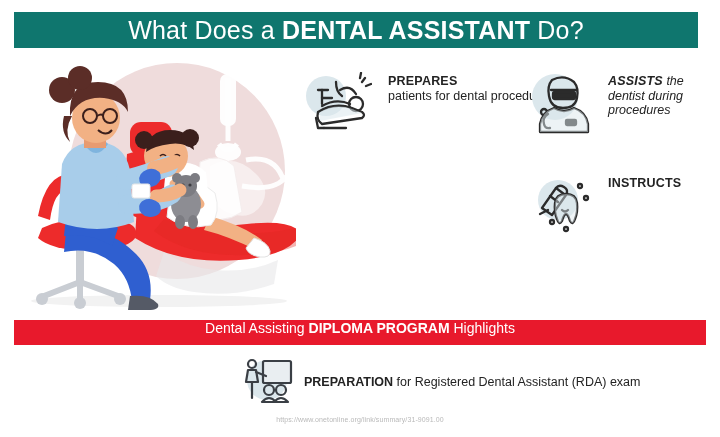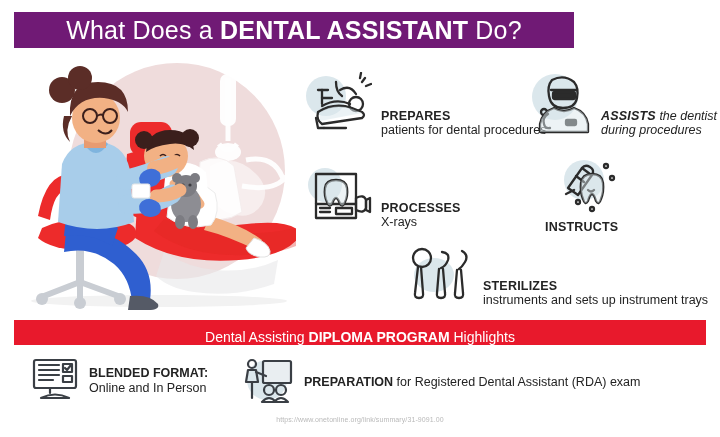--- a/index.html
+++ b/index.html
@@ -7,57 +7,57 @@
     width:720px;height:437px;
     background:#ffffff;
     font-family:"Liberation Sans", sans-serif;
     overflow:hidden;
     position:relative;
   }
   .page{position:relative;width:720px;height:437px;background:#fff;}
 
   
   .title-banner{
-    position:absolute;left:14px;top:12px;width:560px;height:36px;
-    background:#701a75;
+    position:absolute;left:14px;top:12px;width:684px;height:36px;
+    background:#0f766e;
     display:flex;align-items:center;justify-content:center;
   }
   .title-text{
     color:#ffffff;font-size:25px;letter-spacing:.2px;white-space:nowrap;
     font-weight:400;
   }
   .title-text b{font-weight:bold;}
 
   
   .illus{position:absolute;left:14px;top:56px;width:282px;height:256px;}
   .illus svg{display:block;}
 
   
-  .duty{position:absolute;display:flex;align-items:flex-end;}
+  .duty{position:absolute;display:flex;align-items:flex-start;gap:7px;}
   .duty .ico{flex:0 0 auto;position:relative;}
   .duty .txt{
     font-size:12.5px;line-height:14.6px;color:#232323;
     margin-left:9px;padding-top:2px;
   }
   .duty .txt b{font-weight:bold;letter-spacing:.2px;}
 
   .d-prepares{left:310px;top:72px;}
   .d-processes{left:310px;top:168px;}
   .d-sterilizes{left:408px;top:246px;}
   .d-assists{left:536px;top:72px;font-style:italic;}
-  .d-instructs{left:536px;top:154px;flex-direction:column;}
+  .d-instructs{left:536px;top:174px;}
 
   
   .blob{position:absolute;border-radius:50%;background:#dbe7ec;z-index:0;}
   .icoart{position:relative;z-index:1;}
 
   
   .mid-banner{
     position:absolute;left:14px;top:320px;width:692px;height:25px;
-    background:#e8192c;display:flex;align-items:flex-end;justify-content:center;
+    background:#e8192c;display:flex;align-items:flex-start;justify-content:center;
   }
   .mid-text{color:#fff;font-size:14px;font-weight:400;white-space:nowrap;}
   .mid-text b{font-weight:bold;}
 
   
   .hl{position:absolute;display:flex;align-items:center;}
   .hl .txt{font-size:12.5px;line-height:15px;color:#232323;margin-left:9px;}
   .hl .txt b{font-weight:bold;}
   .h-blended{left:30px;top:356px;}
   .h-prep{left:243px;top:356px;}
@@ -224,61 +224,21 @@
         </g>
         <path d="M10 40 q16 -9 32 -3 l10 4 l-42 8z" fill="#dbe7ec" opacity=".55"></path>
       </svg>
     </div>
     <div class="txt">
       <b>PREPARES</b><br>
       <span>patients for dental procedures</span>
     </div>
   </div>
 
-  <div class="duty d-processes">
-    <div class="ico">
-      <div class="blob" style="left:-2px;top:0px;width:34px;height:34px;"></div>
-      <svg class="icoart" width="62" height="58" viewBox="0 0 62 58">
-        <g fill="none" stroke="#2b2b2b" stroke-width="2.3" stroke-linejoin="round" stroke-linecap="round">
-          <rect x="6" y="6" width="40" height="44"></rect>
-          <path d="M26 12 q10 0 11 8 q1 8 -2 14 q-2 6 -5 2 q-2 -6 -4 -6 q-2 0 -4 6 q-3 4 -5 -2 q-3 -6 -2 -14 q1 -8 11 -8z"></path>
-          <path d="M6 36 l40 0"></path>
-          <path d="M26 40 l16 0 l0 6 l-16 0z"></path>
-          <path d="M10 40 l10 0 M10 44 l10 0"></path>
-          <path d="M46 30 q8 -4 10 2 l0 8 q-2 6 -10 2z"></path>
-          <path d="M56 32 l4 -2 l0 14 l-4 -2z"></path>
-        </g>
-        <path d="M26 12 q10 0 11 8 q1 8 -2 14 q-2 6 -5 2 q-2 -6 -4 -6 q-2 0 -4 6 q-3 4 -5 -2 q-3 -6 -2 -14 q1 -8 11 -8z" fill="#dbe7ec" opacity=".5"></path>
-      </svg>
-    </div>
-    <div class="txt">
-      <b>PROCESSES</b><br>
-      <span>X-rays</span>
-    </div>
-  </div>
-
-  <div class="duty d-sterilizes">
-    <div class="ico">
-      <div class="blob" style="left:6px;top:12px;width:40px;height:34px;"></div>
-      <svg class="icoart" width="66" height="58" viewBox="0 0 66 58">
-        <g fill="none" stroke="#2b2b2b" stroke-width="2.3" stroke-linejoin="round" stroke-linecap="round">
-          <circle cx="14" cy="12" r="9"></circle>
-          <path d="M10 21 l-3 26 q-1 5 4 5 q5 0 4 -5 l-2 -26"></path>
-          <path d="M34 6 q8 1 6 8 q-2 6 -7 8"></path>
-          <path d="M31 23 l-2 24 q-1 5 4 5 q5 0 4 -5 l-2 -24"></path>
-          <path d="M54 5 q7 4 3 11 q-3 5 -6 7"></path>
-          <path d="M49 24 l-2 23 q-1 5 4 5 q5 0 4 -5 l-2 -23"></path>
-        </g>
-      </svg>
-    </div>
-    <div class="txt">
-      <b>STERILIZES</b><br>
-      <span>instruments and sets up instrument trays</span>
-    </div>
-  </div>
+
 
   <div class="duty d-assists">
     <div class="ico">
       <div class="blob" style="left:-4px;top:2px;width:46px;height:46px;"></div>
       <svg class="icoart" width="56" height="62" viewBox="0 0 56 62">
         <g fill="none" stroke="#2b2b2b" stroke-width="2.3" stroke-linejoin="round" stroke-linecap="round">
           <path d="M16 8 q12 -6 22 2 q5 6 3 16 q-2 10 -14 10 q-12 0 -14 -12 q-2 -10 3 -16z"></path>
           <path d="M15 18 l26 0"></path>
           <rect x="17" y="20" width="22" height="7" rx="2" fill="#2b2b2b"></rect>
           <path d="M18 36 q10 6 20 0 q12 4 14 16 l0 8 l-48 0 l0 -8 q2 -12 14 -16z"></path>
@@ -318,39 +278,20 @@
       <b>INSTRUCTS</b><br>
     </div>
   </div>
 
   <div class="mid-banner">
     <div class="mid-text">
       <span>Dental Assisting </span><b>DIPLOMA PROGRAM</b><span> Highlights</span>
     </div>
   </div>
 
-  <div class="hl h-blended">
-    <div class="ico">
-      <svg width="50" height="46" viewBox="0 0 50 46">
-        <g fill="none" stroke="#3a3f45" stroke-width="2.2" stroke-linejoin="round" stroke-linecap="round">
-          <rect x="4" y="4" width="42" height="28" rx="2"></rect>
-          <path d="M9 9 l20 0 M9 14 l20 0 M9 19 l20 0 M9 24 l14 0"></path>
-          <rect x="33" y="8" width="9" height="8"></rect>
-          <path d="M35 12 l2 2 l4 -5"></path>
-          <rect x="33" y="20" width="9" height="6"></rect>
-          <path d="M20 32 l0 5"></path>
-          <path d="M11 42 q14 -7 28 0z"></path>
-        </g>
-      </svg>
-    </div>
-    <div class="txt">
-      <b>BLENDED FORMAT:</b><br>
-      <span>Online and In Person</span>
-    </div>
-  </div>
 
   <div class="hl h-prep">
     <div class="ico">
       <div class="blob" style="left:4px;top:4px;width:40px;height:40px;"></div>
       <svg class="icoart" width="52" height="48" viewBox="0 0 52 48">
         <g fill="none" stroke="#3a3f45" stroke-width="2.2" stroke-linejoin="round" stroke-linecap="round">
           <rect x="20" y="5" width="28" height="22" rx="1.5" fill="#e9eef1"></rect>
           <circle cx="9" cy="8" r="4"></circle>
           <path d="M5 14 l8 0 l2 12 l-12 0z"></path>
           <path d="M9 26 l0 16"></path>

